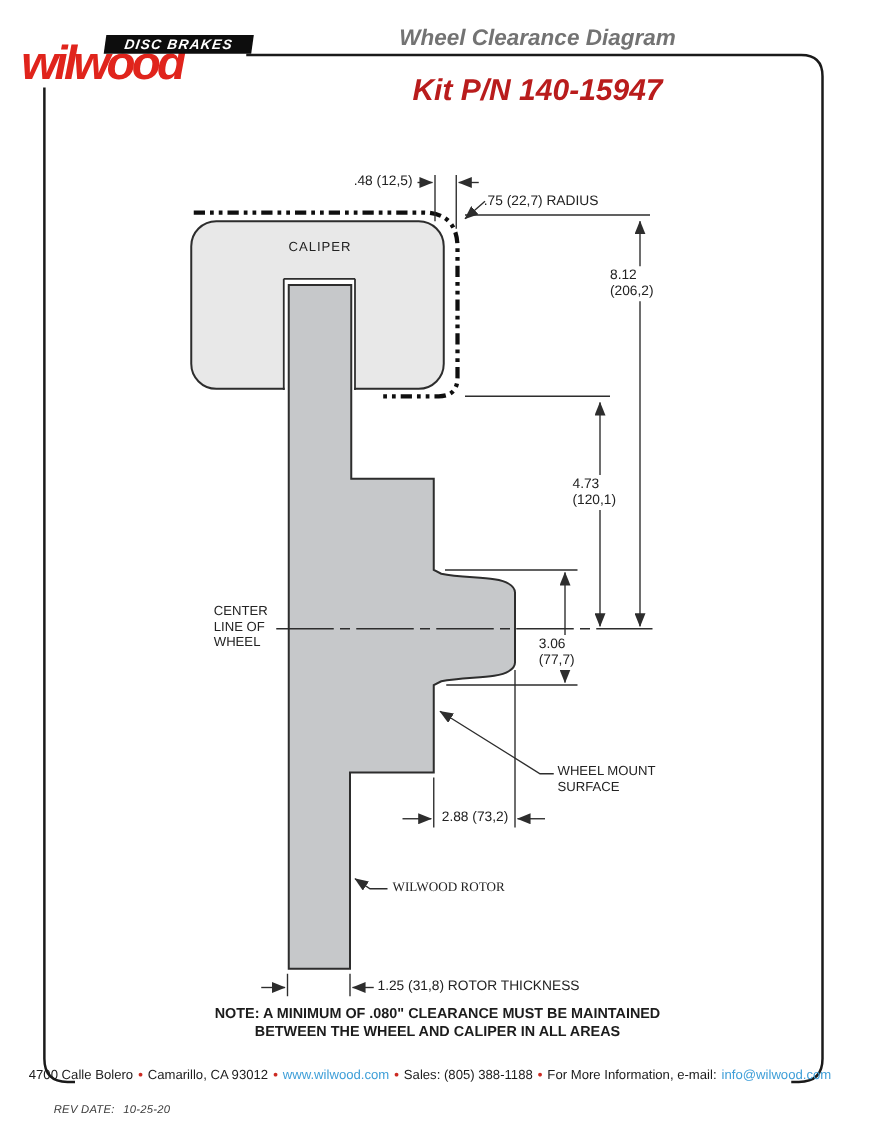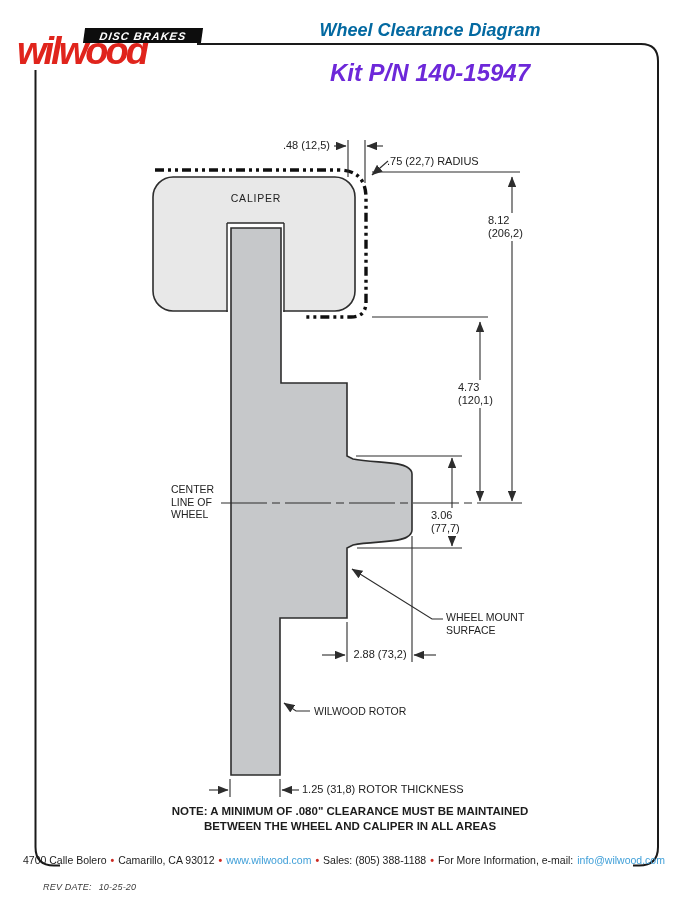--- a/index.html
+++ b/index.html
@@ -6,23 +6,23 @@
   #page{position:relative;width:700px;height:906px;background:#fff;overflow:hidden;
         font-family:"Liberation Sans",sans-serif;color:#222;}
   .abs{position:absolute;}
   
   .logo-script{left:17px;top:30px;font-size:38px;font-weight:bold;font-style:italic;
                letter-spacing:-3px;color:#e0241c;line-height:42px;}
   .logo-band{left:84px;top:28px;width:118px;height:15px;background:#0d0d0d;color:#fff;
              transform:skewX(-8deg);display:flex;align-items:center;justify-content:center;
              font-size:11px;font-weight:bold;font-style:italic;letter-spacing:1px;}
   .page-title{left:250px;top:20px;width:360px;text-align:center;font-size:18px;
-              font-weight:bold;font-style:italic;color:#0369a1;}
+              font-weight:bold;font-style:italic;color:#737373;}
   .kit-number{left:250px;top:59px;width:360px;text-align:center;font-size:24px;
-              font-weight:bold;font-style:italic;color:#6d28d9;}
+              font-weight:bold;font-style:italic;color:#b91c1c;}
   
   .lbl{font-size:11px;color:#222;white-space:nowrap;}
   .lbl-sm{font-size:10.5px;color:#222;line-height:12.5px;white-space:nowrap;}
   .dim-v{background:#fff;padding:1px 2px;line-height:13px;}
   .caliper-lbl{left:216px;top:192px;width:80px;text-align:center;font-size:10.5px;letter-spacing:.8px;}
   .note-box{left:100px;top:804px;width:500px;text-align:center;font-size:11.5px;
             font-weight:600;line-height:15px;color:#1c1c1c;}
   
   .footer-line{left:0;top:854px;width:688px;display:flex;justify-content:center;
                align-items:center;font-size:10.5px;color:#1c1c1c;gap:4px;white-space:nowrap;}
@@ -133,21 +133,21 @@
     <div>WHEEL</div>
   </div>
 
   <div class="abs lbl-sm" style="left:446px;top:611px;">
     <div>WHEEL MOUNT</div>
     <div>SURFACE</div>
   </div>
 
   <div class="abs lbl" style="left:349px;top:648px;width:62px;text-align:center;">2.88 (73,2)</div>
 
-  <div class="abs lbl-sm" style="left:314px;top:705px;">WILWOOD ROTOR</div>
+  <div class="abs lbl-sm" style="left:314px;top:705px;font-family:Liberation Serif, serif;">WILWOOD ROTOR</div>
 
   <div class="abs lbl" style="left:302px;top:783px;">1.25 (31,8) ROTOR THICKNESS</div>
 
   <div class="abs note-box">
     <div>NOTE: A MINIMUM OF .080" CLEARANCE MUST BE MAINTAINED</div>
     <div>BETWEEN THE WHEEL AND CALIPER IN ALL AREAS</div>
   </div>
 
   <div class="abs footer-line">
     <span>4700 Calle Bolero</span>

